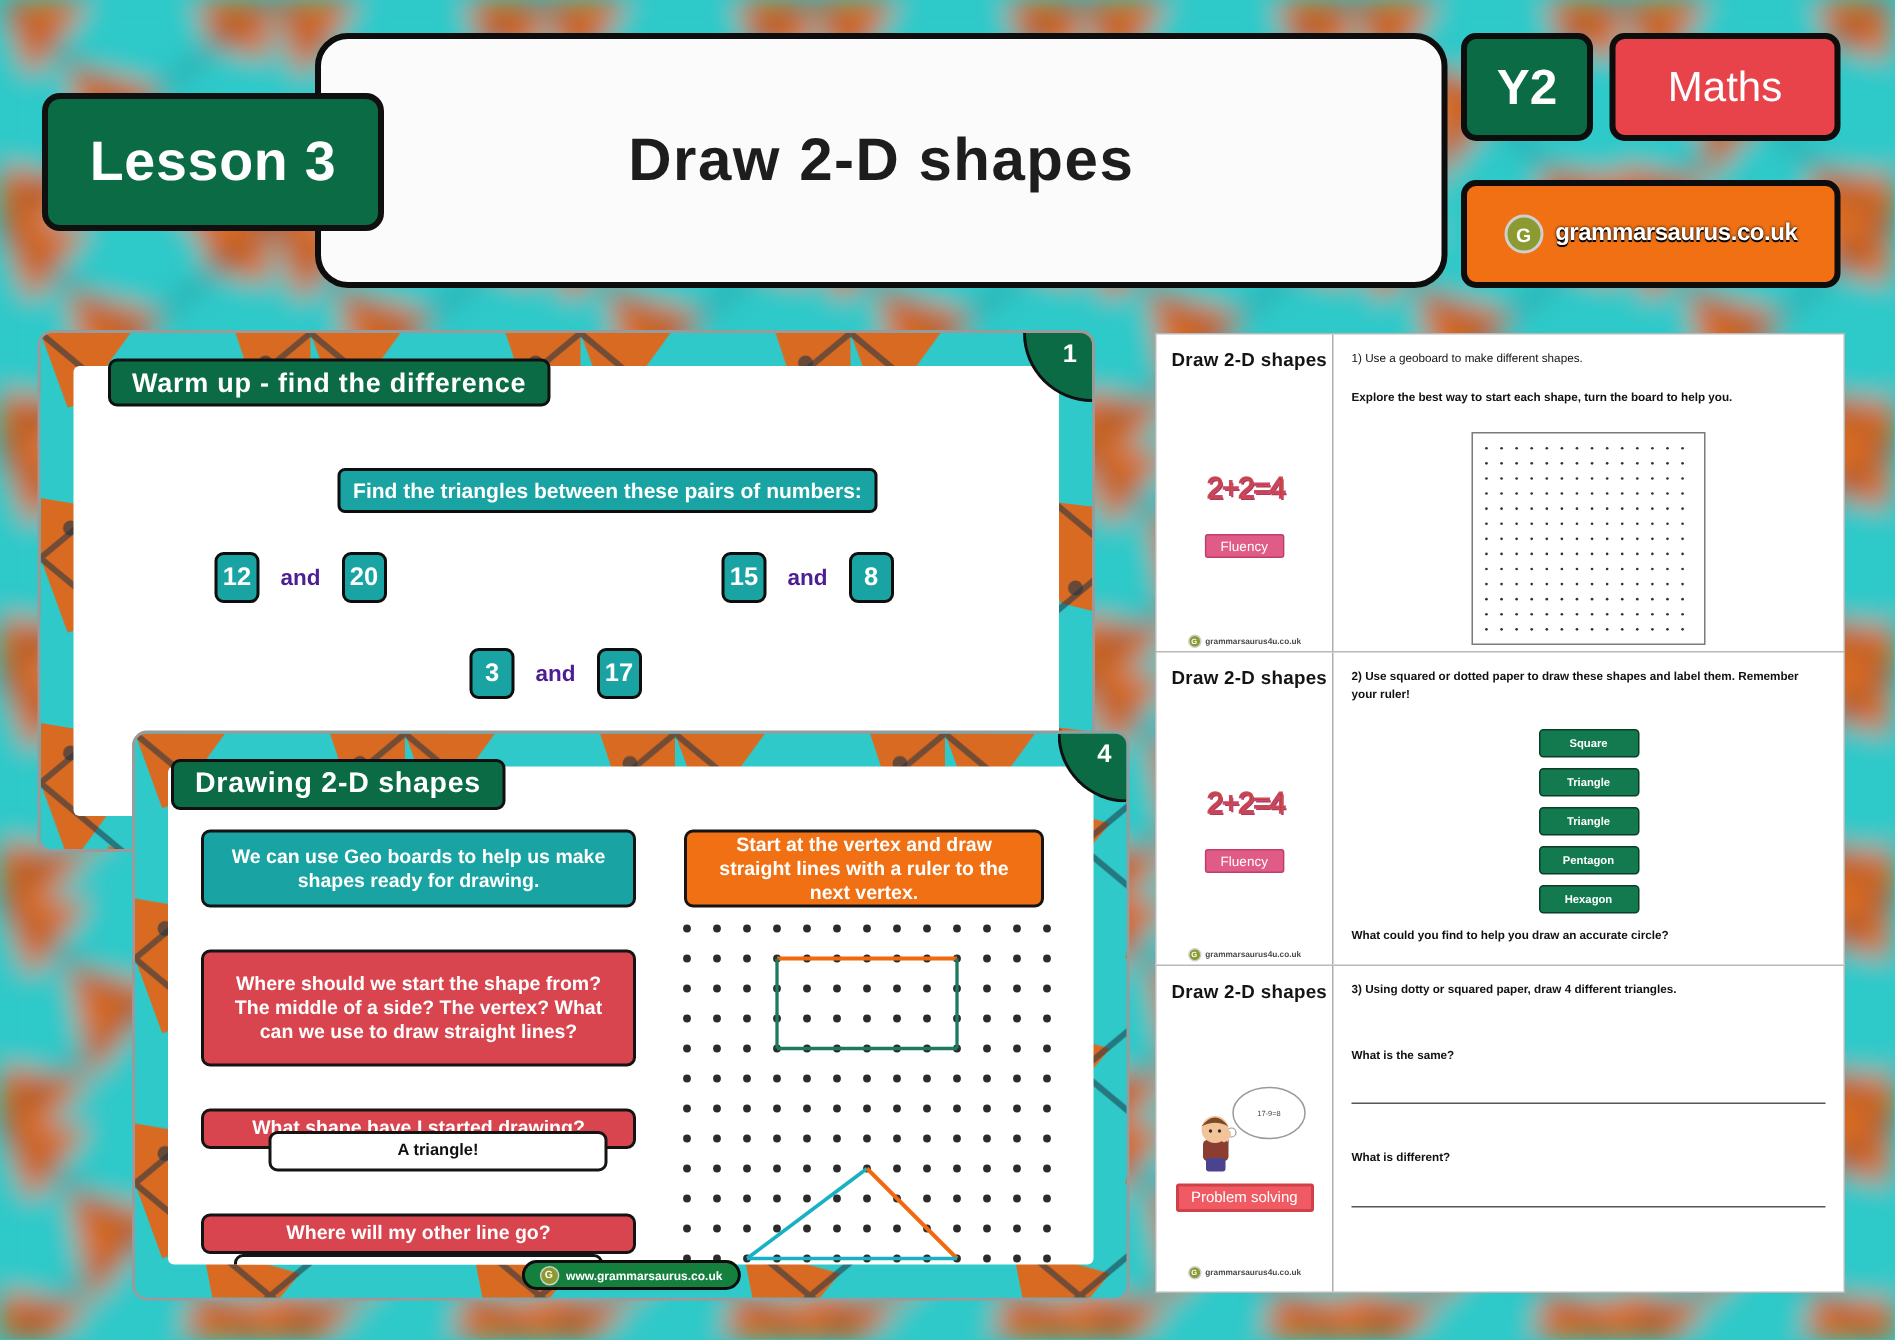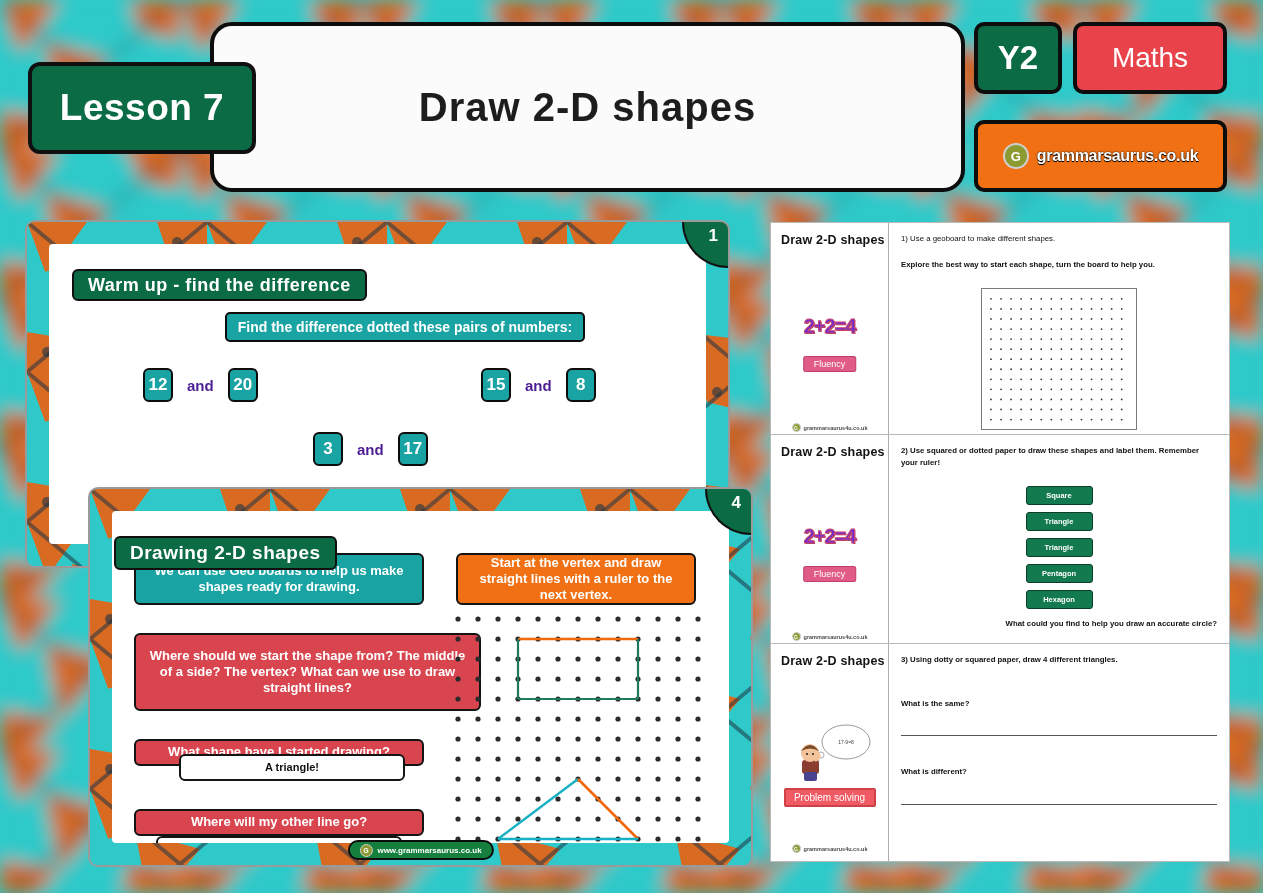--- a/index.html
+++ b/index.html
@@ -68,21 +68,21 @@
     border-radius:10px; overflow:hidden;
   }
   .slide .inner {
     position:absolute; left:22px; top:22px; right:22px; bottom:22px;
     background:#fff; border-radius:4px; overflow:hidden;
   }
   .slide-title {
     position:absolute; background:#0b6b44; border:2px solid #101010;
     border-radius:6px; color:#fff; font-weight:bold;
     display:flex; align-items:center; padding:0 14px;
-    z-index:9; letter-spacing:.5px;margin-top:30px;
+    z-index:9; letter-spacing:.5px;
   }
   .page-num {
     position:absolute; right:0; top:0; width:46px; height:46px;
     background:#0b6b44; border:2px solid #101010;
     border-top:none; border-right:none;
     border-radius:0 0 0 46px;
     color:#fff; display:flex; align-items:flex-start; justify-content:flex-end;
     padding:4px 10px 0 0; font-size:17px; font-weight:bold; z-index:10;
   }
 
@@ -139,23 +139,24 @@
     border-right:1px solid #adadad;
   }
   .ws-right { position:absolute; left:118px; top:0; right:0; height:100%; padding:10px 12px; }
   .ws-head { font-size:12.5px; font-weight:bold; color:#141414; padding:10px 0 0 10px; letter-spacing:.2px;}
   .ws-q { font-size:7.8px; color:#111; line-height:1.5; }
   .ws-q.b { font-weight:bold; }
   .fluency-badge {
     position:absolute; left:50%; transform:translateX(-50%); text-align:center;
   }
   .eq {
-    font-size:20px; font-weight:bold; color:#6d28d9;
+    font-size:20px; font-weight:normal; color:#c2410c;
     -webkit-text-stroke:1px #c94a6b; letter-spacing:-1px;
     text-shadow:1px 1px 0 #b03a5c;
+    text-align:right;
   }
   .pill-fluency {
     margin-top:18px; background:#e05c86; border:1px solid #c13d6b;
     color:#fff; font-size:9px; padding:2px 10px; border-radius:2px;
   }
   .pill-problem {
     margin-top:2px; background:#ef5a63; border:2px solid #d04048;
     color:#fff; font-size:10px; padding:2px 8px; border-radius:2px; white-space:nowrap;
   }
   .ws-brand {
@@ -204,21 +205,21 @@
   </svg>
 </div>
 
 <div id="header">
 
   <div id="title-bar">
     <span class="t">Draw 2-D shapes</span>
   </div>
 
   <div id="lesson-badge">
-    <span>Lesson 7</span>
+    <span>Lesson 3</span>
   </div>
 
   <div id="year-badge">
     <span>Y2</span>
   </div>
 
   <div id="subject-badge">
     <span>Maths</span>
   </div>
 
@@ -230,21 +231,21 @@
   </div>
 </div>
 
 <div class="slide" id="slide-warmup">
   <svg class="pattern" width="705" height="348">
     <rect width="705" height="348" fill="url(#geoPat)"></rect>
   </svg>
   <div class="inner">
 
     <div id="wu-banner">
-      <span>Find the difference dotted these pairs of numbers:</span>
+      <span>Find the triangles between these pairs of numbers:</span>
     </div>
 
     <div class="pair" style="left:94px; top:124px;">
       <span class="num-tile">12</span>
       <span class="and">and</span>
       <span class="num-tile">20</span>
     </div>
 
     <div class="pair" style="left:432px; top:124px;">
       <span class="num-tile">15</span>
@@ -283,21 +284,21 @@
   <svg class="pattern" width="665" height="380">
     <rect width="665" height="380" fill="url(#geoPat)"></rect>
   </svg>
 
   <div class="inner">
 
     <div class="cbox teal" style="left:22px; top:42px; width:290px; height:52px; font-size:13px;">
       <span>We can use Geo boards to help us make shapes ready for drawing.</span>
     </div>
 
-    <div class="cbox red" style="left:22px; top:122px; width:347px; height:78px; font-size:13px;">
+    <div class="cbox red" style="left:22px; top:122px; width:290px; height:78px; font-size:13px;">
       <span>Where should we start the shape from? The middle of a side? The vertex? What can we use to draw straight lines?</span>
     </div>
 
     <div class="cbox red" style="left:22px; top:228px; width:290px; height:27px; font-size:13px;">
       <span>What shape have I started drawing?</span>
     </div>
 
     <div class="cbox white" style="left:67px; top:243px; width:226px; height:27px; font-size:11px;">
       <span>A triangle!</span>
     </div>
@@ -737,21 +738,21 @@
     </div>
     <div class="ws-right">
       <div class="ws-q b">2) Use squared or dotted paper to draw these shapes and label them. Remember your ruler!</div>
       <div style="margin-top:18px;">
         <div class="shape-lbl">Square</div>
         <div class="shape-lbl">Triangle</div>
         <div class="shape-lbl">Triangle</div>
         <div class="shape-lbl">Pentagon</div>
         <div class="shape-lbl">Hexagon</div>
       </div>
-      <div class="ws-q b" style="margin-top:9px;text-align:right;">What could you find to help you draw an accurate circle?</div>
+      <div class="ws-q b" style="margin-top:9px;">What could you find to help you draw an accurate circle?</div>
     </div>
   </div>
 
   <div class="ws-page" style="top:421px; height:219px;">
     <div class="ws-left">
       <div class="ws-head">Draw 2-D shapes</div>
       <div class="fluency-badge" style="top:78px;">
         <svg width="92" height="60" viewBox="0 0 92 60">
           <ellipse cx="62" cy="20" rx="24" ry="17" fill="#fff" stroke="#9a9a9a" stroke-width="1"></ellipse>
           <circle cx="37" cy="33" r="3" fill="#fff" stroke="#9a9a9a" stroke-width=".8"></circle>

